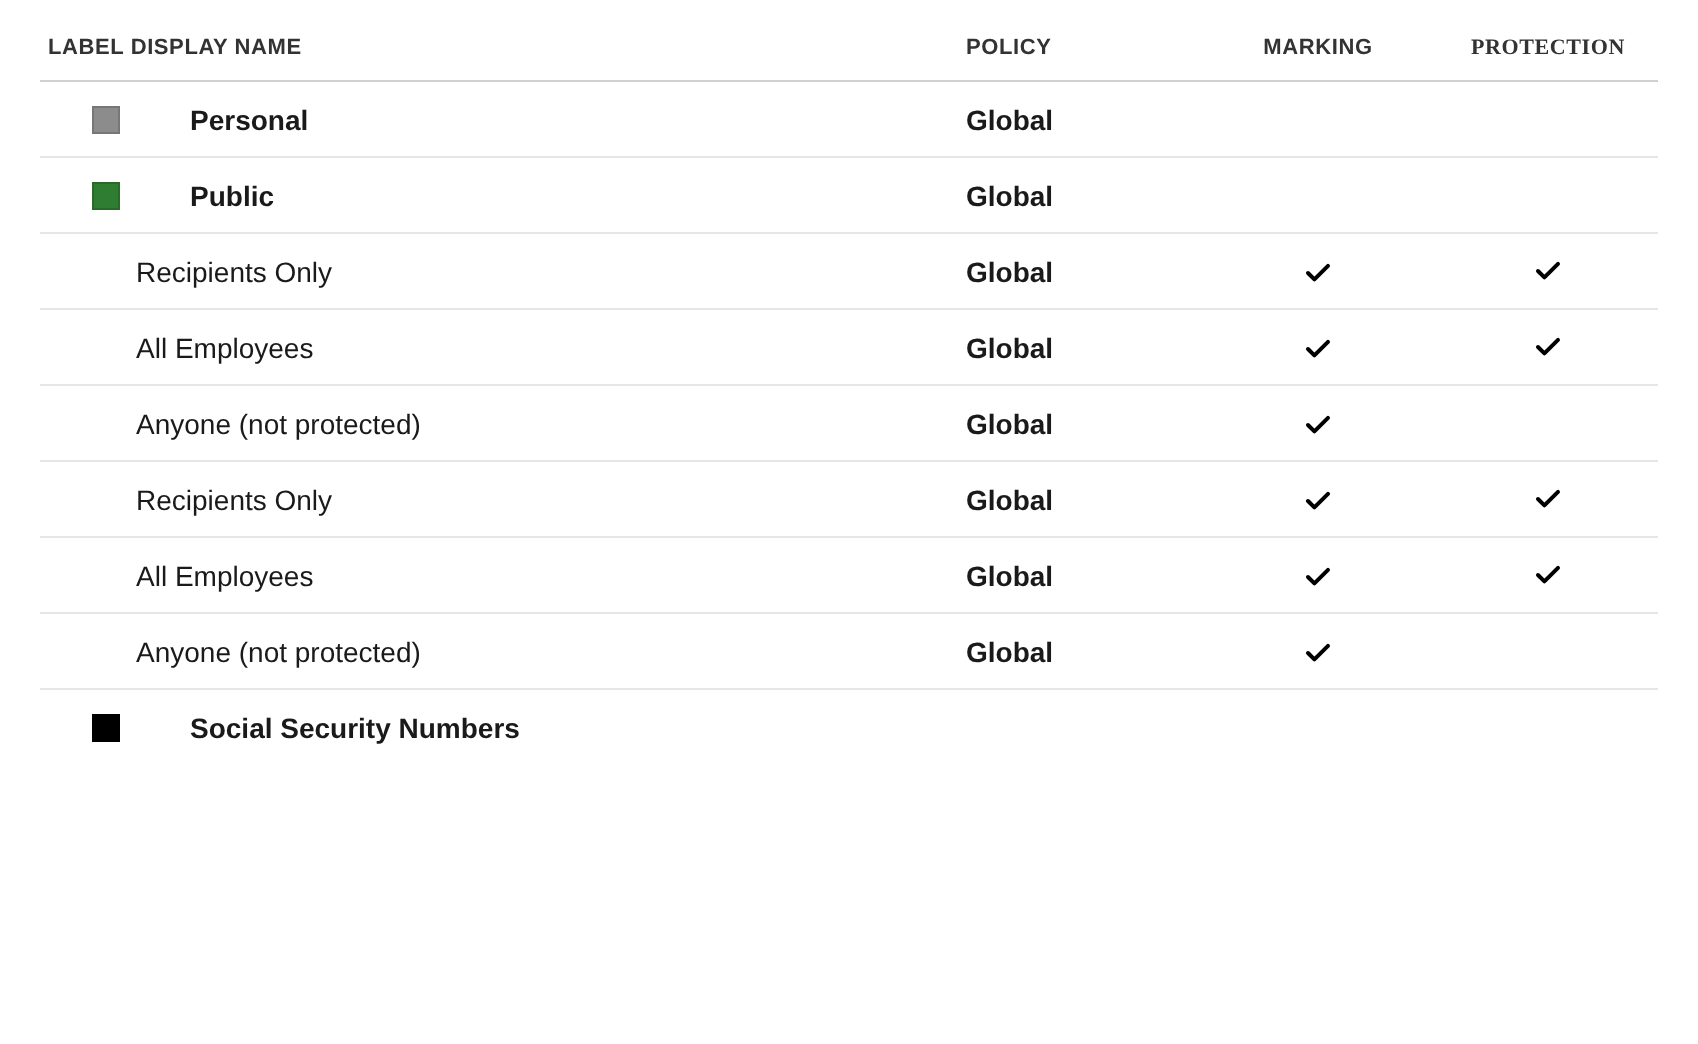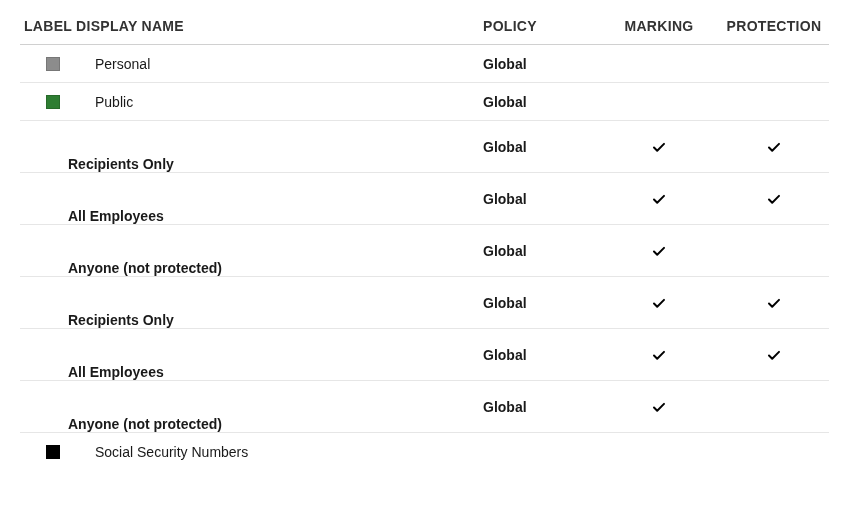--- a/index.html
+++ b/index.html
@@ -12,39 +12,39 @@
     width: 849px;
     background: #fff;
   }
   table {
     width: 100%;
     border-collapse: collapse;
     table-layout: fixed;
   }
   thead th {
     text-align: left;
-    font-size: 14px;
+    font-size: 11px;
     font-weight: 700;
     letter-spacing: 0.3px;
     text-transform: uppercase;
     color: #333;
     padding: 8px 4px 10px 4px;
     border-bottom: 1px solid #d0d0d0;
   }
   tbody td {
     padding: 0 4px;
     height: 38px;
     vertical-align: middle;
     border-bottom: 1px solid #e6e6e6;
   }
   tbody tr:last-child td { border-bottom: none; }
   .col-name   { width: auto; }
   .col-policy { width: 120px; }
   .col-marking{ width: 120px; text-align: center; }
-  .col-prot   { width: 110px; text-align: center; }
+  .col-prot   { width: 110px; text-align: center; font-family: Liberation Serif, serif; }
   thead .col-marking, thead .col-prot { text-align: center; }
   .name-cell {
     display: flex;
     align-items: center;
     gap: 8px;
     height: 100%;
   }
   .expander {
     width: 14px;
     display: inline-flex;
@@ -54,28 +54,27 @@
   }
   .expander svg { display:block; }
   .swatch {
     width: 14px;
     height: 14px;
     flex: 0 0 14px;
     display: inline-block;
     border: 1px solid rgba(0,0,0,0.15);
   }
   .label-text {
+    font-weight: 700;
+    white-space: nowrap;
+    padding-left: 27px;
+  }
+  .sublabel-text {
     font-weight: 400;
     white-space: nowrap;
-    padding-left: 27px;
-  }
-  .sublabel-text {
-    font-weight: 700;
-    white-space: nowrap;
-    margin-top: 35px;
   }
   .policy-text { font-weight:600; }
   .check svg { display:inline-block; vertical-align:middle; }
   .spacer-indent { width:36px; flex:0 0 36px; }
 </style>
 </head>
 <body>
 
 <table>
   <colgroup>

